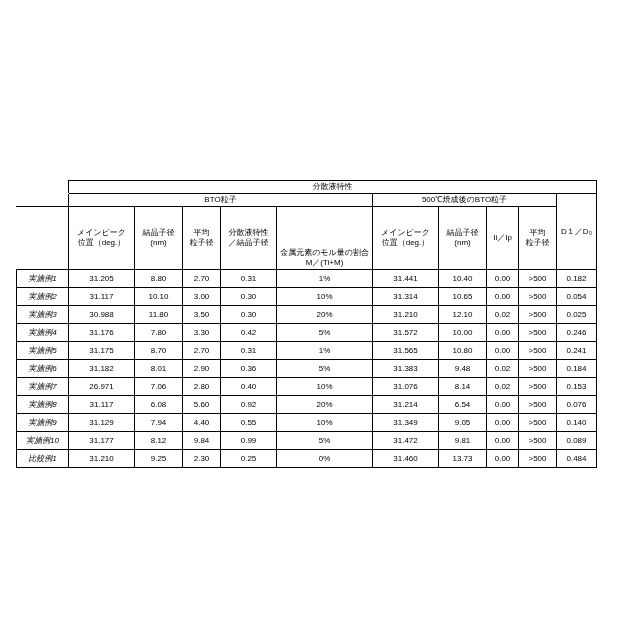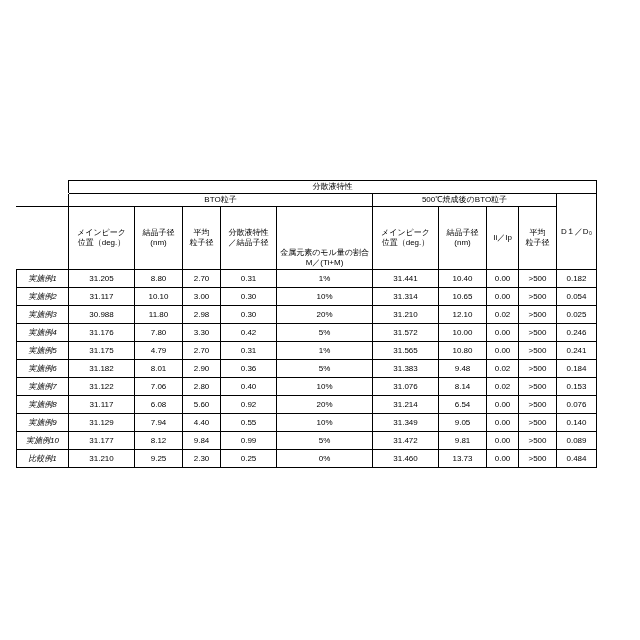--- a/index.html
+++ b/index.html
@@ -173,21 +173,21 @@
             <td class="cell">31.314</td>
             <td class="cell">10.65</td>
             <td class="cell">0.00</td>
             <td class="cell">&gt;500</td>
             <td class="cell">0.054</td>
           </tr>
           <tr>
             <td class="rowlabel">実施例3</td>
             <td class="cell">30.988</td>
             <td class="cell">11.80</td>
-            <td class="cell">2.98</td>
+            <td class="cell">3.50</td>
             <td class="cell">0.30</td>
             <td class="cell">20%</td>
             <td class="cell">31.210</td>
             <td class="cell">12.10</td>
             <td class="cell">0.02</td>
             <td class="cell">&gt;500</td>
             <td class="cell">0.025</td>
           </tr>
           <tr>
             <td class="rowlabel">実施例4</td>
@@ -198,21 +198,21 @@
             <td class="cell">5%</td>
             <td class="cell">31.572</td>
             <td class="cell">10.00</td>
             <td class="cell">0.00</td>
             <td class="cell">&gt;500</td>
             <td class="cell">0.246</td>
           </tr>
           <tr>
             <td class="rowlabel">実施例5</td>
             <td class="cell">31.175</td>
-            <td class="cell">4.79</td>
+            <td class="cell">8.70</td>
             <td class="cell">2.70</td>
             <td class="cell">0.31</td>
             <td class="cell">1%</td>
             <td class="cell">31.565</td>
             <td class="cell">10.80</td>
             <td class="cell">0.00</td>
             <td class="cell">&gt;500</td>
             <td class="cell">0.241</td>
           </tr>
           <tr>
@@ -223,21 +223,21 @@
             <td class="cell">0.36</td>
             <td class="cell">5%</td>
             <td class="cell">31.383</td>
             <td class="cell">9.48</td>
             <td class="cell">0.02</td>
             <td class="cell">&gt;500</td>
             <td class="cell">0.184</td>
           </tr>
           <tr>
             <td class="rowlabel">実施例7</td>
-            <td class="cell">31.122</td>
+            <td class="cell">26.971</td>
             <td class="cell">7.06</td>
             <td class="cell">2.80</td>
             <td class="cell">0.40</td>
             <td class="cell">10%</td>
             <td class="cell">31.076</td>
             <td class="cell">8.14</td>
             <td class="cell">0.02</td>
             <td class="cell">&gt;500</td>
             <td class="cell">0.153</td>
           </tr>

